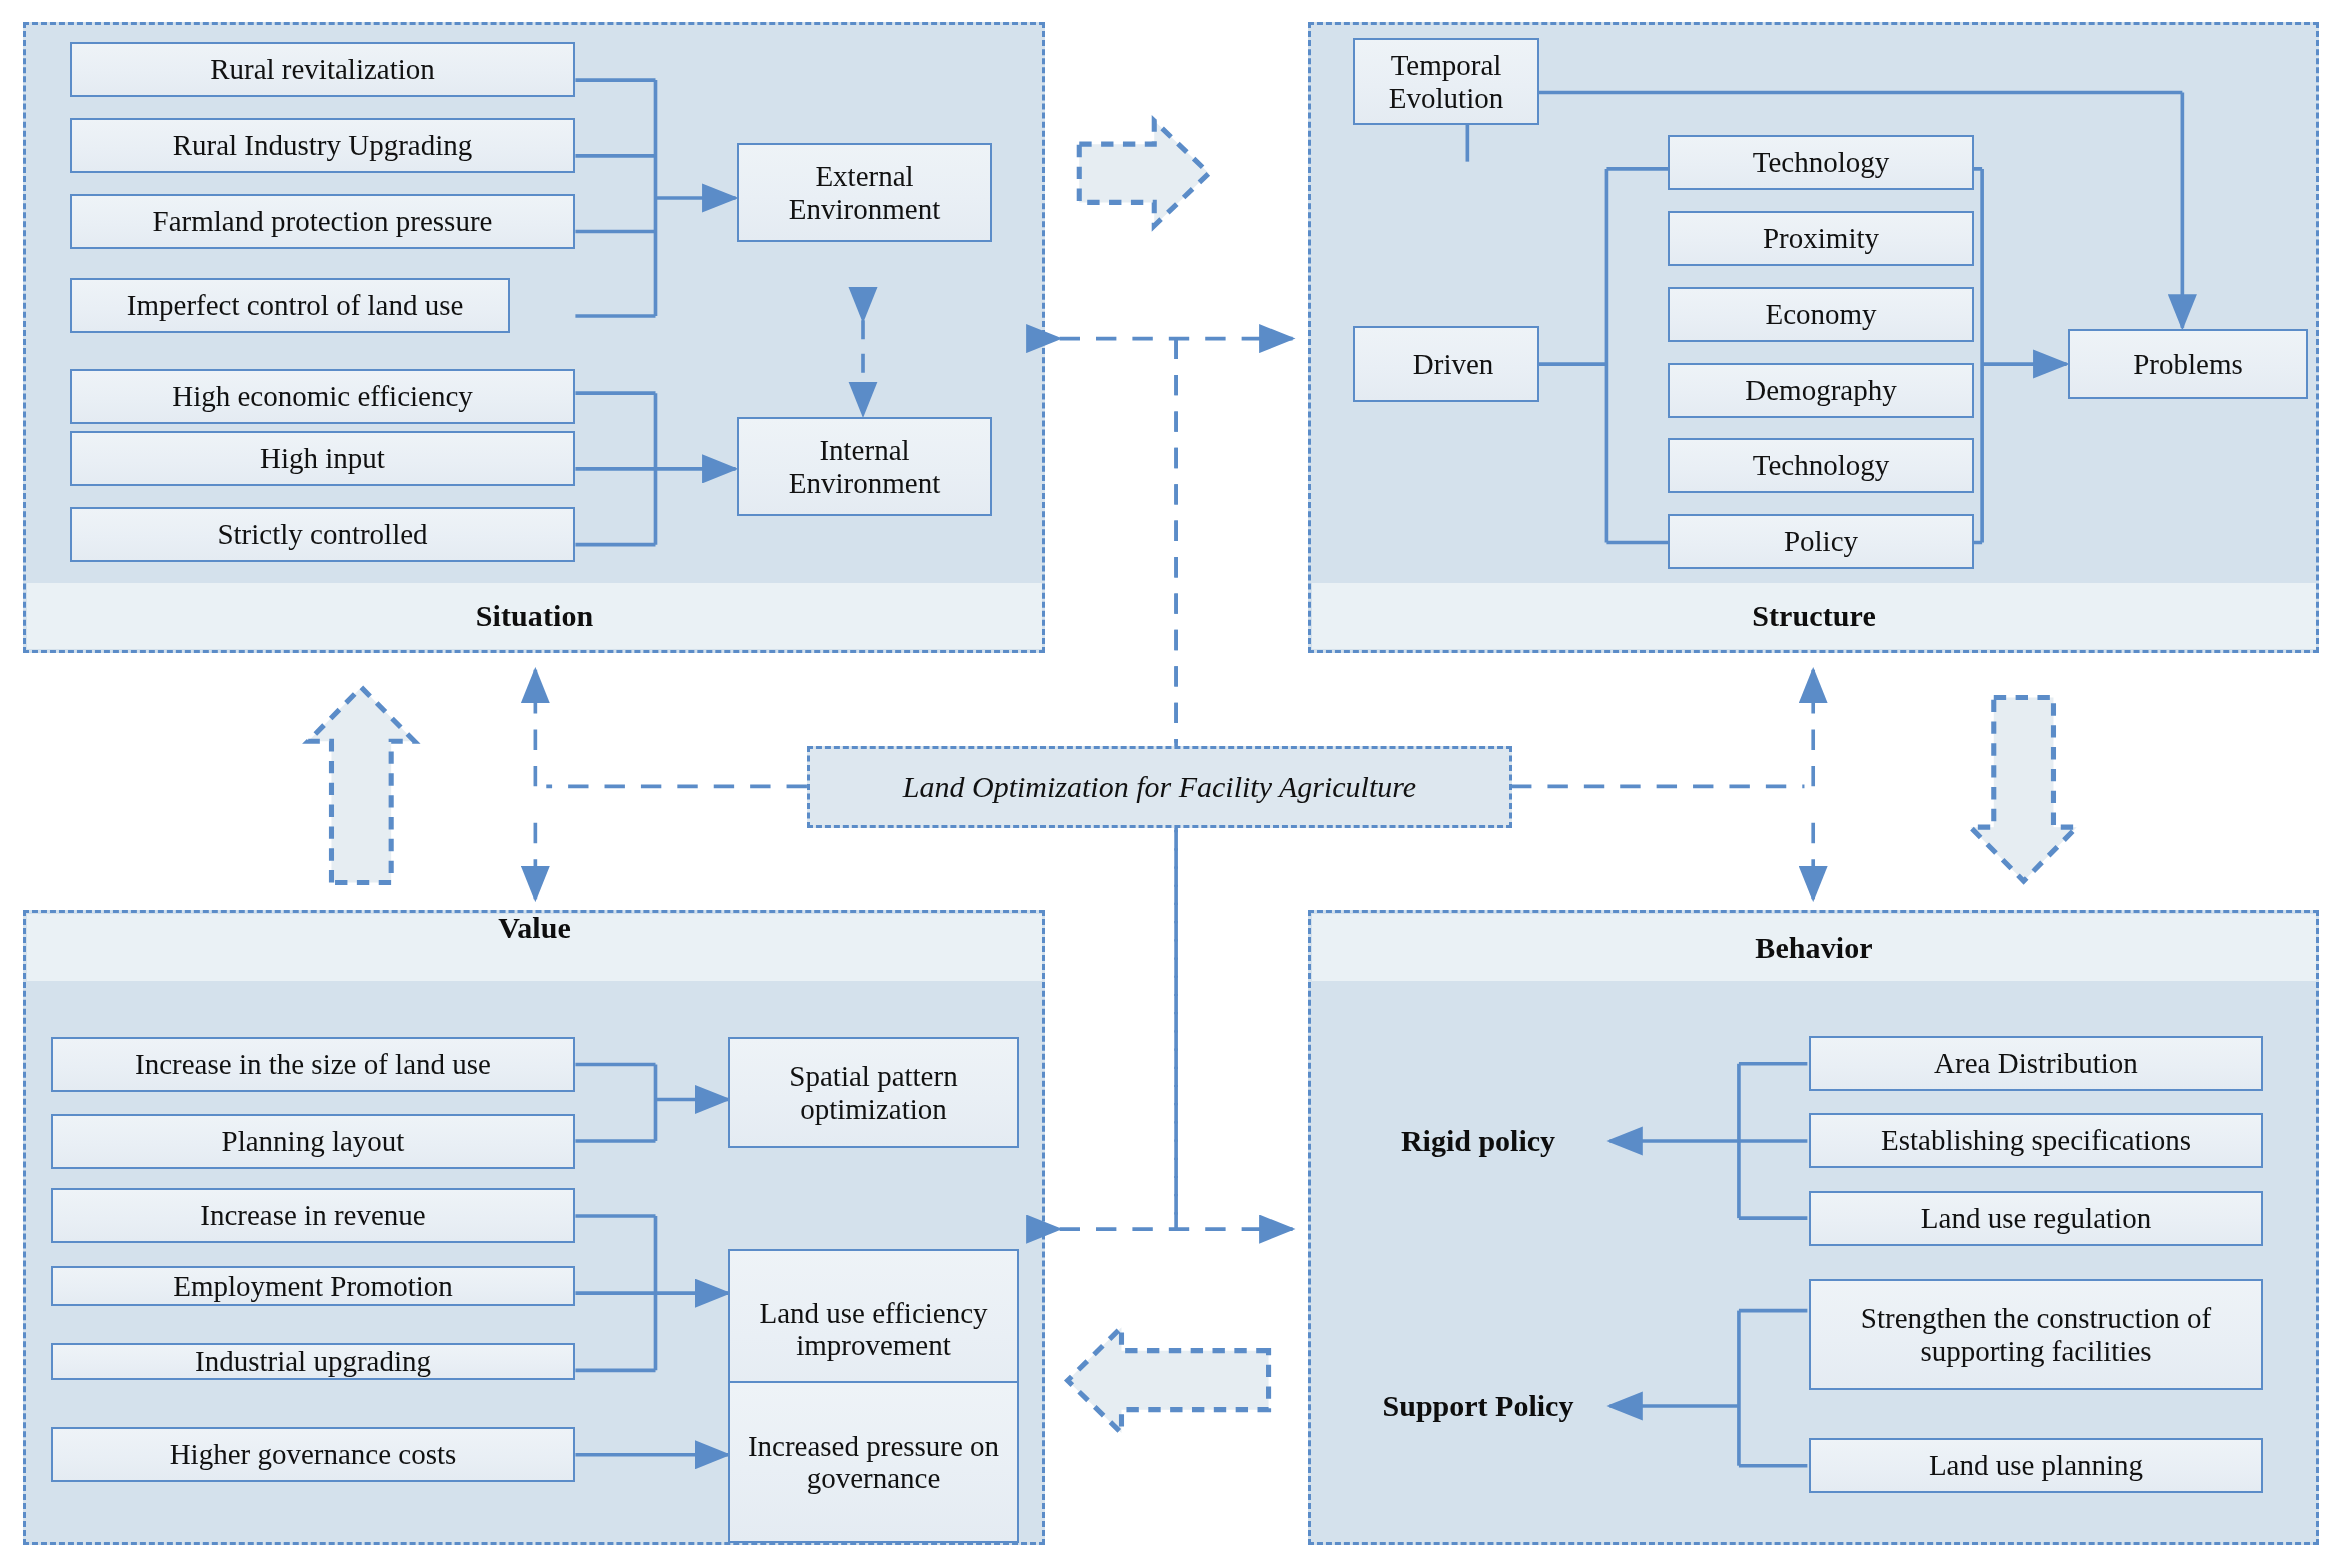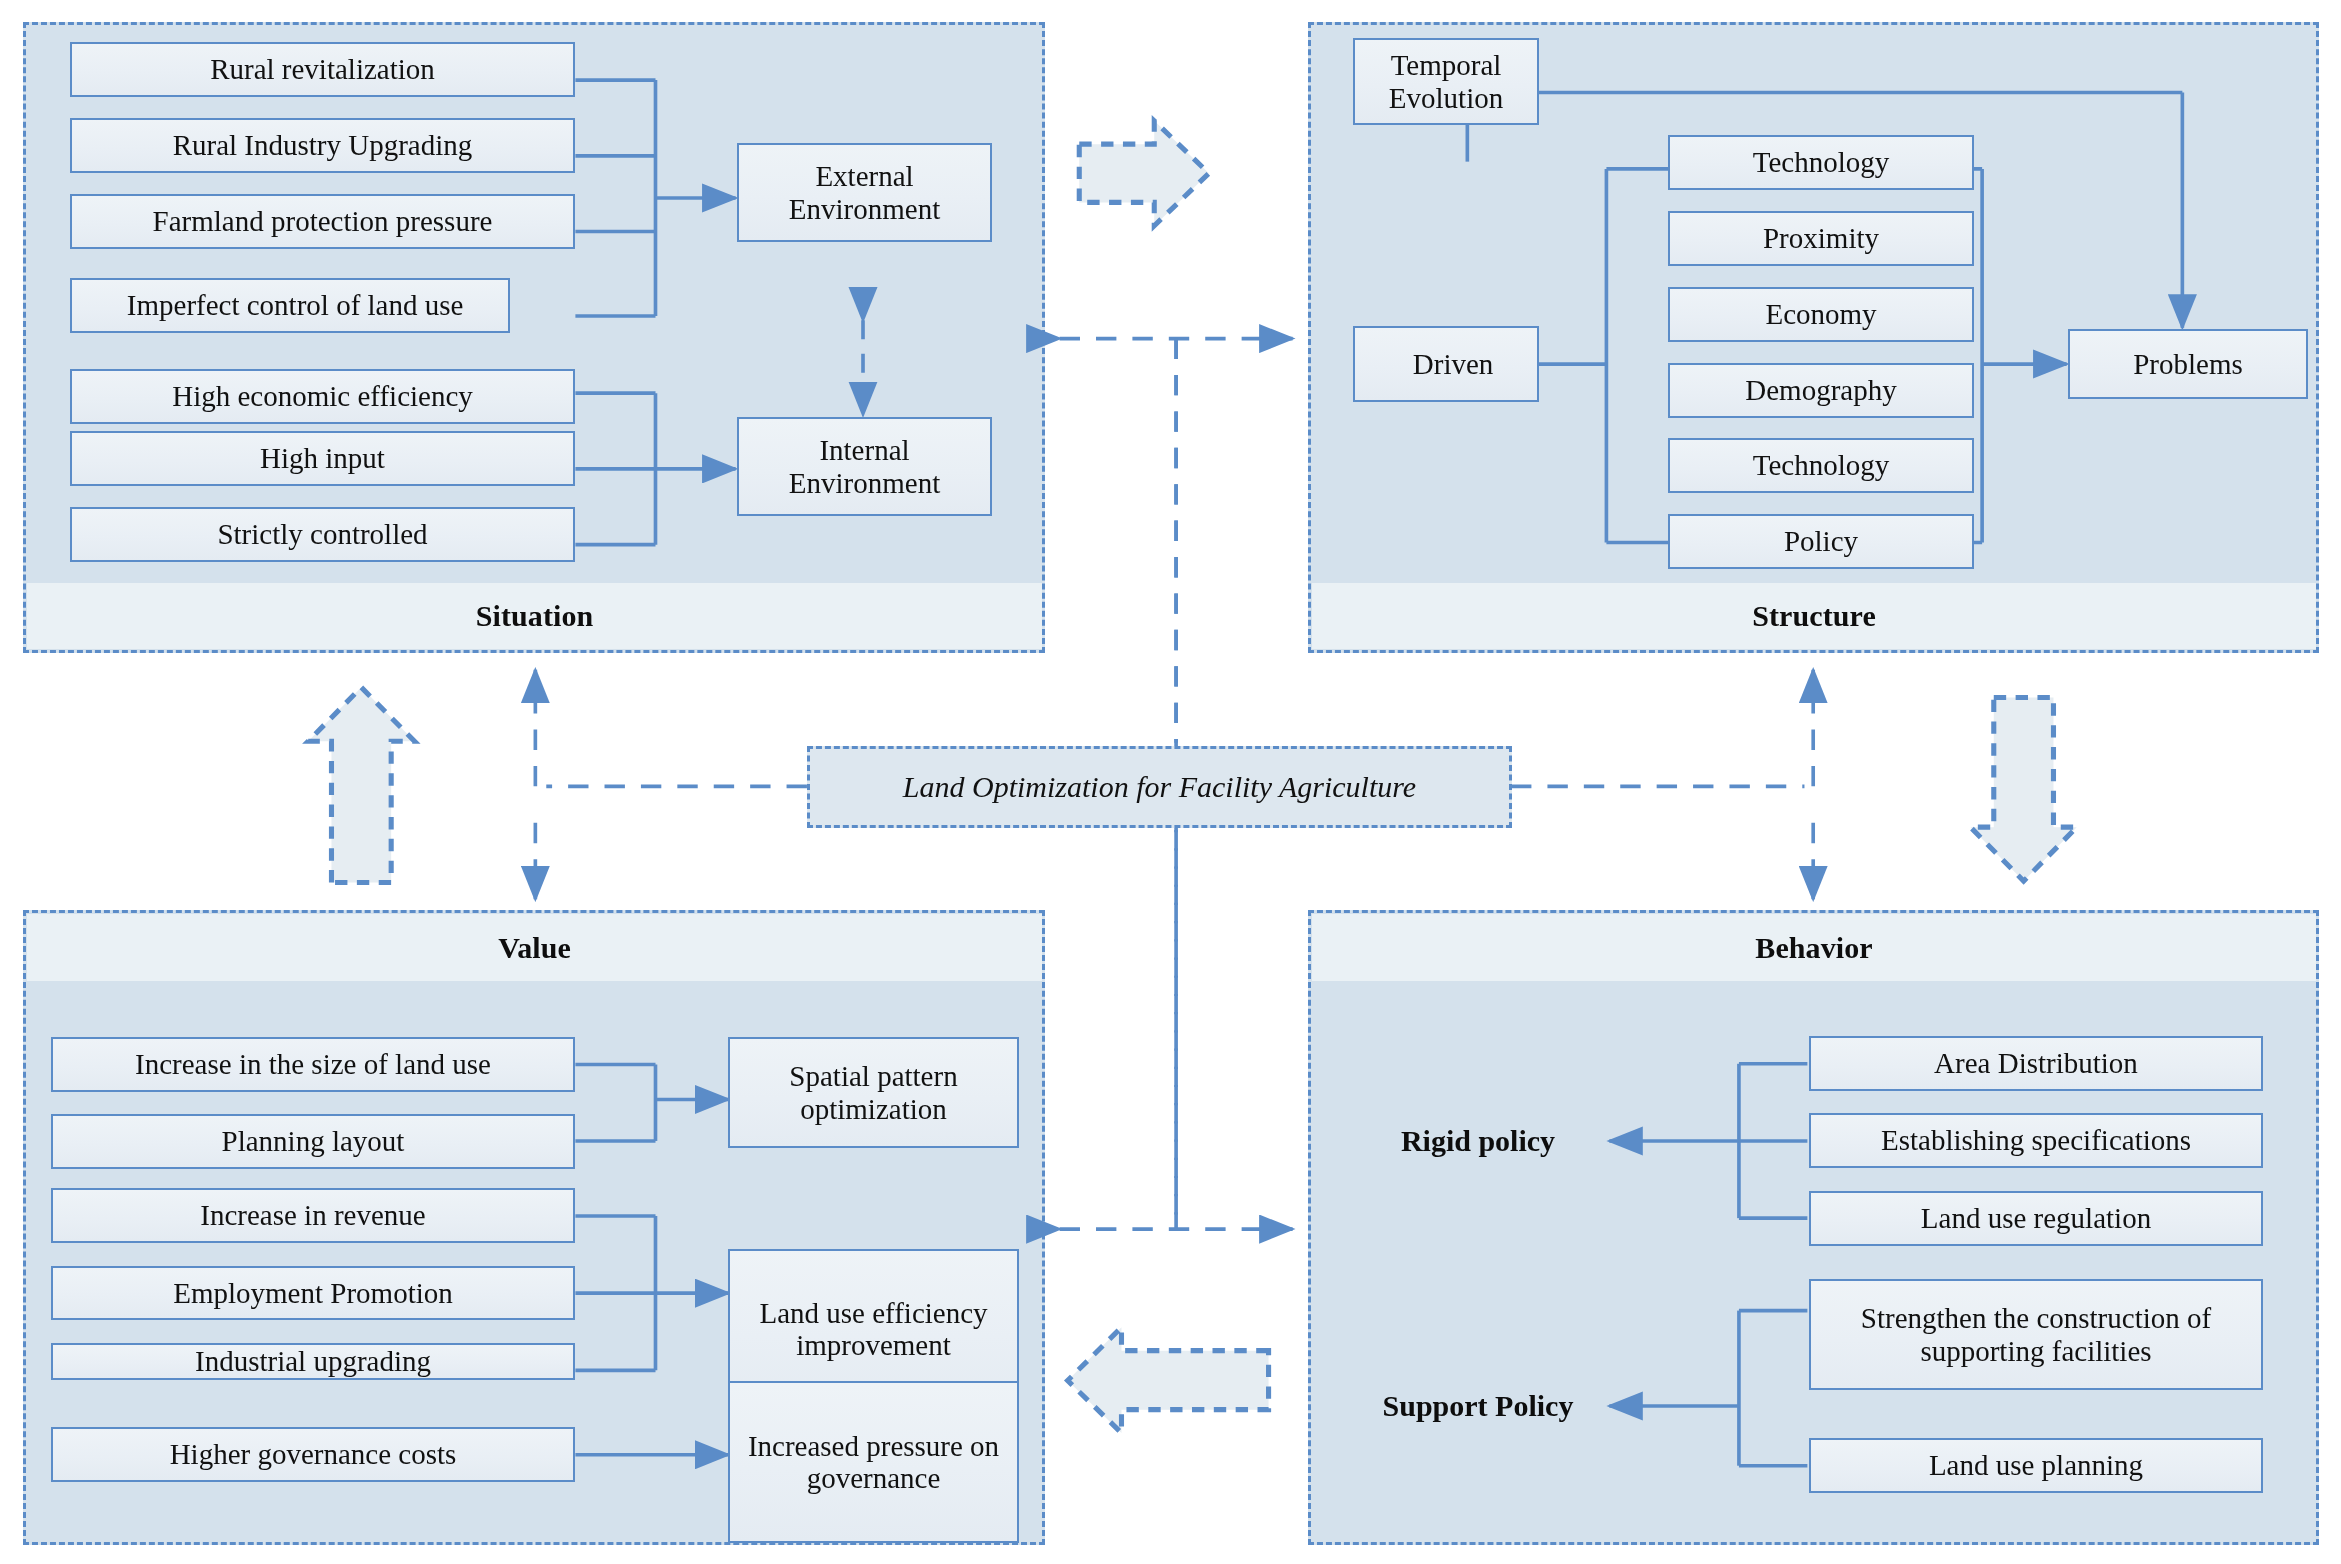--- a/index.html
+++ b/index.html
@@ -32,21 +32,21 @@
   <div class="panel" style="left:23px;top:910px;width:1022px;height:635px;"></div>
   <div class="panel" style="left:1308px;top:910px;width:1011px;height:635px;"></div>
 
   <div class="panel-strip" style="left:27px;top:583px;width:1015px;height:66px;"></div>
   <div class="panel-strip" style="left:1312px;top:583px;width:1004px;height:66px;"></div>
   <div class="panel-strip" style="left:27px;top:914px;width:1015px;height:67px;"></div>
   <div class="panel-strip" style="left:1312px;top:914px;width:1004px;height:67px;"></div>
 
   <div class="panel-title" style="left:27px;top:599px;width:1015px;">Situation</div>
   <div class="panel-title" style="left:1312px;top:599px;width:1004px;">Structure</div>
-  <div class="panel-title" style="left:27px;top:931px;width:1015px;">Value</div>
+  <div class="panel-title" style="left:27px;top:911px;width:1015px;">Value</div>
   <div class="panel-title" style="left:1312px;top:931px;width:1004px;">Behavior</div>
 
   <svg class="layer" viewBox="0 0 3216 2148">
     <defs>
       <marker id="ah" markerWidth="10" markerHeight="8" refX="9.2" refY="4" orient="auto" markerUnits="strokeWidth">
         <path d="M0,0 L10,4 L0,8 z" fill="#5b8cc8"></path>
       </marker>
       <marker id="ahd" markerWidth="7" markerHeight="6" refX="6.4" refY="3" orient="auto" markerUnits="strokeWidth">
         <path d="M0,0 L7,3 L0,6 z" fill="#5b8cc8"></path>
       </marker>
@@ -191,21 +191,21 @@
   <div class="node" style="left:1668px;top:287px;width:306px;height:55px;">Economy</div>
   <div class="node" style="left:1668px;top:363px;width:306px;height:55px;">Demography</div>
   <div class="node" style="left:1668px;top:438px;width:306px;height:55px;">Technology</div>
   <div class="node" style="left:1668px;top:514px;width:306px;height:55px;">Policy</div>
 
   <div class="node" style="left:2068px;top:329px;width:240px;height:70px;">Problems</div>
 
   <div class="node" style="left:51px;top:1037px;width:524px;height:55px;">Increase in the size of land use</div>
   <div class="node" style="left:51px;top:1114px;width:524px;height:55px;">Planning layout</div>
   <div class="node" style="left:51px;top:1188px;width:524px;height:55px;">Increase in revenue</div>
-  <div class="node" style="left:51px;top:1266px;width:524px;height:54px;">Employment Promotion</div>
+  <div class="node" style="left:51px;top:1266px;width:524px;height:40px;">Employment Promotion</div>
   <div class="node" style="left:51px;top:1343px;width:524px;height:37px;">Industrial upgrading</div>
   <div class="node" style="left:51px;top:1427px;width:524px;height:55px;">Higher governance costs</div>
 
   <div class="node" style="left:728px;top:1037px;width:291px;height:111px;">Spatial pattern optimization</div>
   <div class="node" style="left:728px;top:1209px;width:291px;height:160px;margin-top:40px;">Land use efficiency improvement</div>
   <div class="node" style="left:728px;top:1381px;width:291px;height:162px;">Increased pressure on governance</div>
 
   <div class="plainlabel" style="left:1347px;top:1112px;width:262px;height:58px;">Rigid   policy</div>
   <div class="plainlabel" style="left:1347px;top:1377px;width:262px;height:58px;">Support Policy</div>
 

